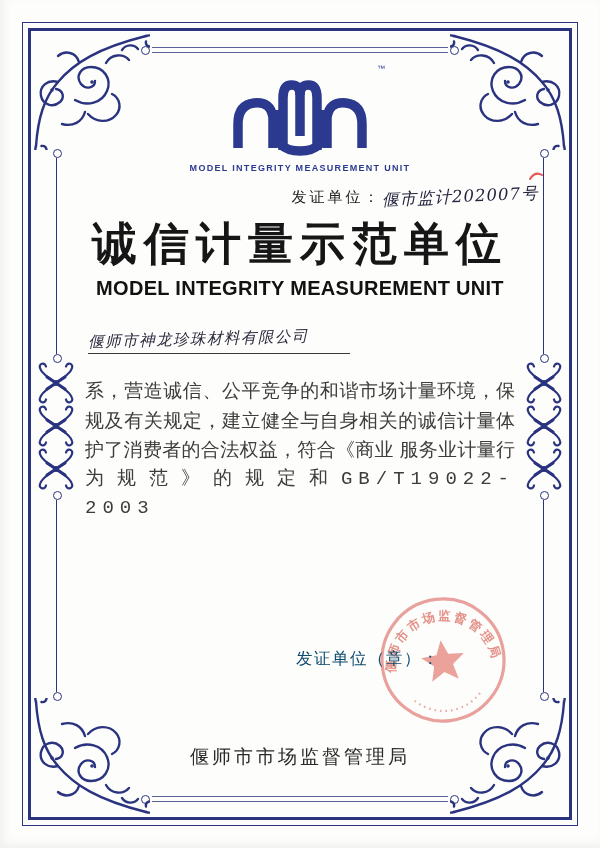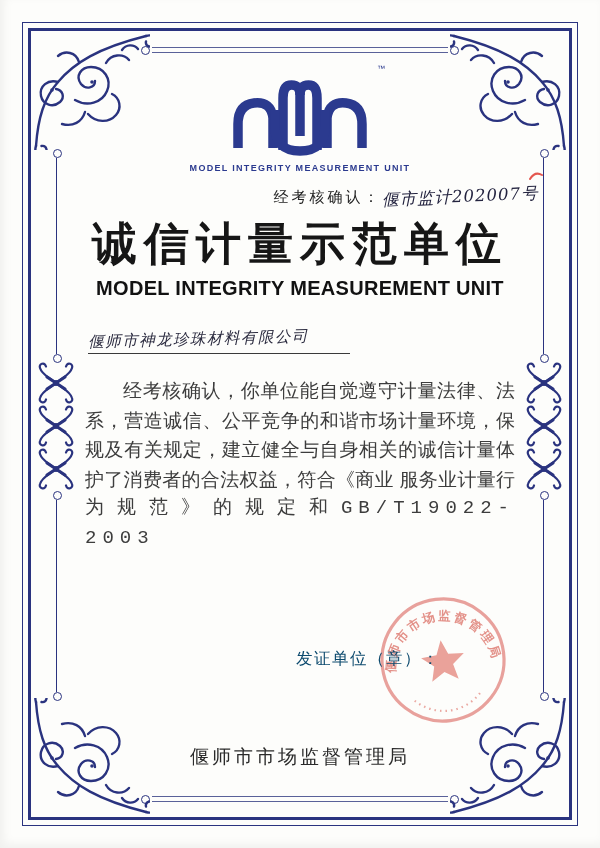--- a/index.html
+++ b/index.html
@@ -144,32 +144,31 @@
       </g>
     </svg><span class="logo-tm">™</span>
     <div class="logo-caption">MODEL INTEGRITY MEASUREMENT UNIT</div>
   </div>
 
   <svg class="pen-mark" width="16" height="12" viewBox="0 0 16 12">
     <path d="M2,9 Q7,1 14,5" stroke="#e4574f" fill="none" stroke-width="2" stroke-linecap="round"></path>
   </svg>
 
   <div class="cert-line">
-    <span class="cert-label">经考核确认：</span><span class="cert-value">偃市监计202007号</span>
+    <span class="cert-label">发证单位：</span><span class="cert-value">偃市监计202007号</span>
   </div>
 
   <div class="title-zh">诚信计量示范单位</div>
   <div class="title-en">MODEL INTEGRITY MEASUREMENT UNIT</div>
 
   <div class="recipient">
     <span class="recipient-name">偃师市神龙珍珠材料有限公司</span>
   </div>
 
   <div class="body-text">
-    <div class="line indent">经考核确认，你单位能自觉遵守计量法律、法</div>
     <div class="line">系，营造诚信、公平竞争的和谐市场计量环境，保</div>
     <div class="line">规及有关规定，建立健全与自身相关的诚信计量体</div>
     <div class="line">护了消费者的合法权益，符合《商业 服务业计量行</div>
     <div class="line spread">为规范》的规定和GB/T19022-2003</div>
   </div>
 
   <div class="issuer">发证单位（章）：</div>
 
   <svg class="seal" viewBox="0 0 130 130">
     <defs>

